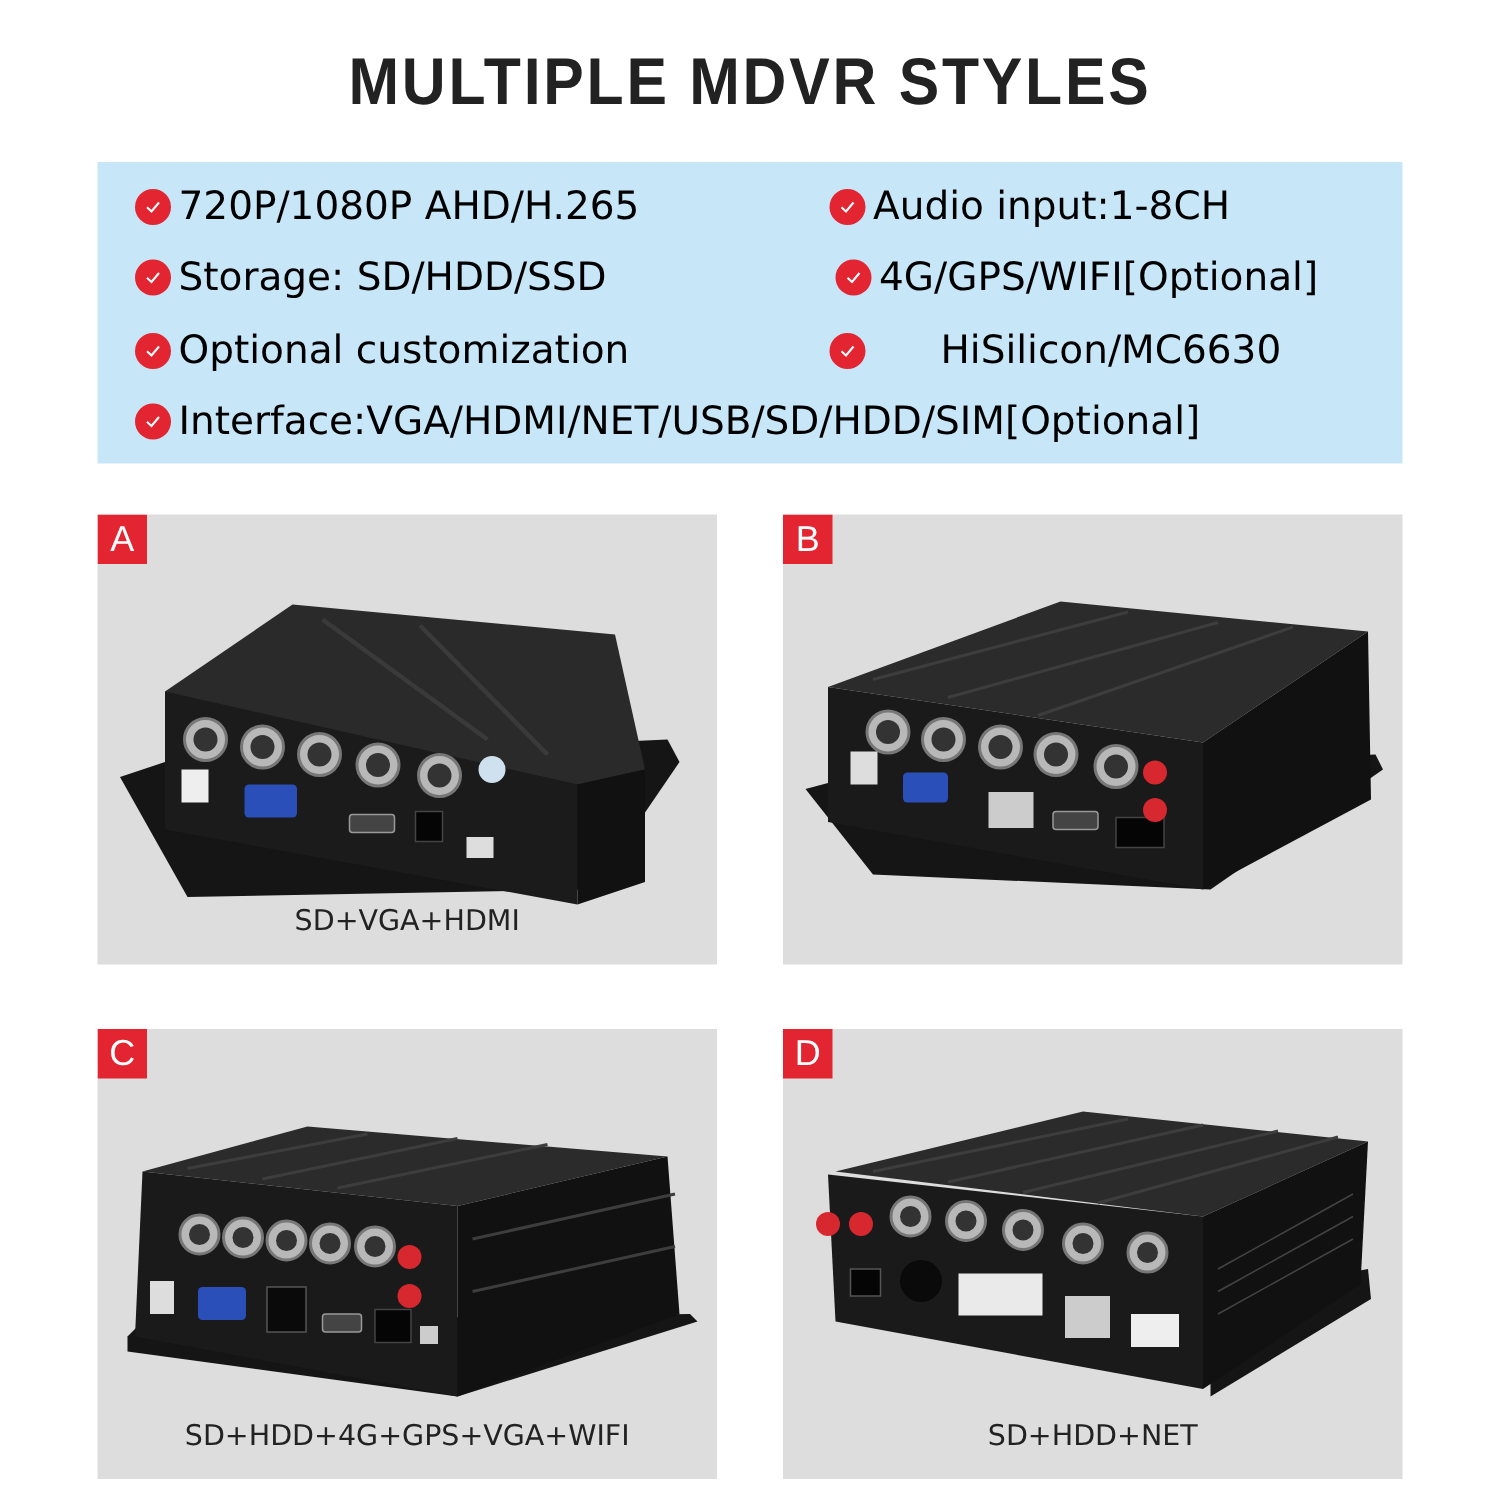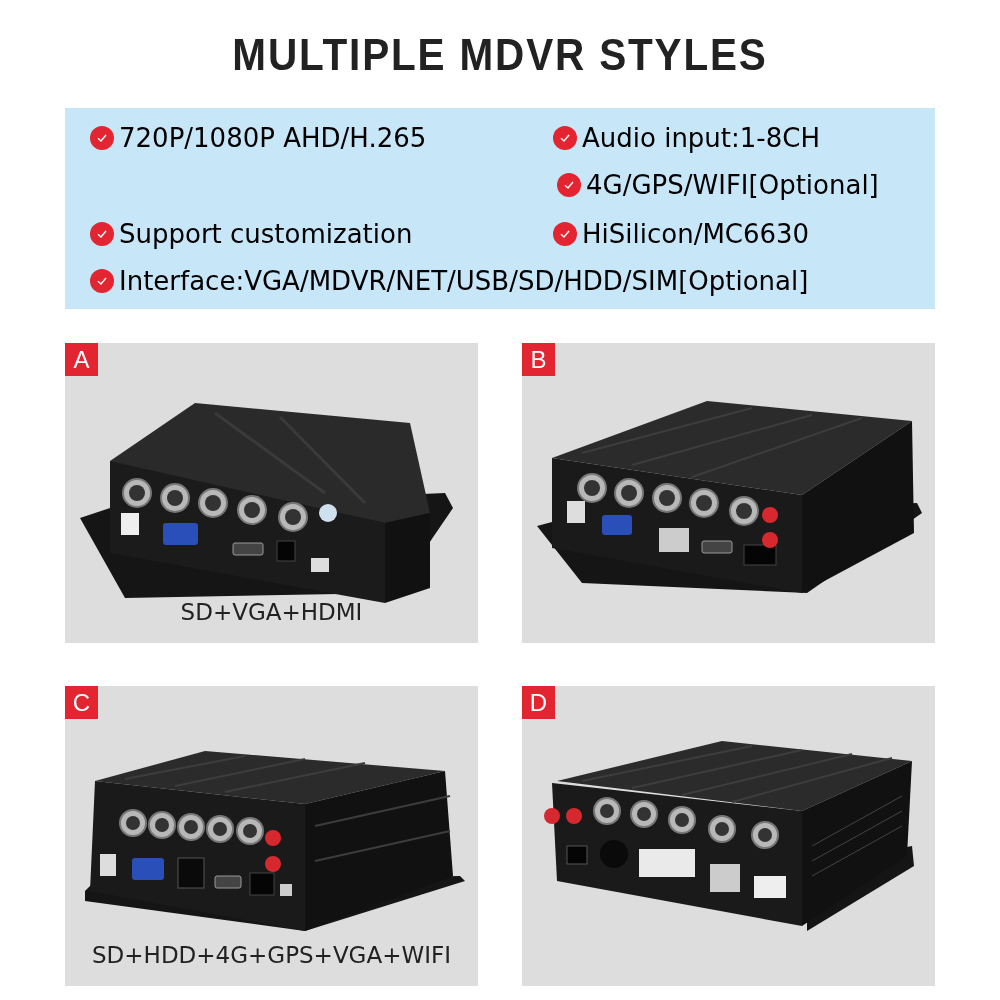--- a/index.html
+++ b/index.html
@@ -33,21 +33,21 @@
     position: absolute; width: 413px; height: 300px; background: #dcdddc;
     overflow: hidden;
   }
   .badge {
     position: absolute; left: 0; top: 0; width: 33px; height: 33px;
     background: #e32531; color: #fff; font-family: "Liberation Sans", sans-serif;
     font-size: 24px; display: flex; align-items: center; justify-content: center;
   }
   .caption {
     position: absolute; left: 0; bottom: 18px; width: 100%; text-align: center;
-    font-family: "DejaVu Sans", sans-serif; font-size: 23px; color: #222;
+    font-family: "DejaVu Sans", sans-serif; font-size: 19px; color: #222;
   }
   .device { position: absolute; left: 0; top: 0; width: 413px; height: 300px; }
 </style>
 </head>
 <body>
 
 <div class="title">MULTIPLE MDVR STYLES</div>
 
 <div class="features">
   <div class="feat" style="left:25px; top:12px;">
@@ -59,51 +59,59 @@
     <span>720P/1080P AHD/H.265</span>
   </div>
   <div class="feat" style="left:488px; top:12px;">
     <span class="check">
         <svg viewBox="0 0 12 12">
           <path d="M2 6.2 L5 9 L10 3" stroke="#fff" stroke-width="1.4" fill="none"></path>
         </svg>
       </span>
     <span>Audio input:1-8CH</span>
   </div>
+  <div class="feat" style="left:25px; top:59px;">
+    <span class="check">
+        <svg viewBox="0 0 12 12">
+          <path d="M2 6.2 L5 9 L10 3" stroke="#fff" stroke-width="1.4" fill="none"></path>
+        </svg>
+      </span>
+    <span>Storage: SD/HDD/SSD</span>
+  </div>
   <div class="feat" style="left:492px; top:59px;">
     <span class="check">
         <svg viewBox="0 0 12 12">
           <path d="M2 6.2 L5 9 L10 3" stroke="#fff" stroke-width="1.4" fill="none"></path>
         </svg>
       </span>
     <span>4G/GPS/WIFI[Optional]</span>
   </div>
   <div class="feat" style="left:25px; top:108px;">
     <span class="check">
         <svg viewBox="0 0 12 12">
           <path d="M2 6.2 L5 9 L10 3" stroke="#fff" stroke-width="1.4" fill="none"></path>
         </svg>
       </span>
-    <span>Support customization</span>
-  </div>
-  <div class="feat" style="left:488px; top:108px;">
+    <span>Optional customization</span>
+  </div>
+  <div class="feat" style="left:488px; top:108px;gap:45px;">
     <span class="check">
         <svg viewBox="0 0 12 12">
           <path d="M2 6.2 L5 9 L10 3" stroke="#fff" stroke-width="1.4" fill="none"></path>
         </svg>
       </span>
     <span>HiSilicon/MC6630</span>
   </div>
   <div class="feat" style="left:25px; top:155px;">
     <span class="check">
         <svg viewBox="0 0 12 12">
           <path d="M2 6.2 L5 9 L10 3" stroke="#fff" stroke-width="1.4" fill="none"></path>
         </svg>
       </span>
-    <span>Interface:VGA/MDVR/NET/USB/SD/HDD/SIM[Optional]</span>
+    <span>Interface:VGA/HDMI/NET/USB/SD/HDD/SIM[Optional]</span>
   </div>
 </div>
 
 <div class="panel" style="left:65px; top:343px;">
   <svg class="device" viewBox="0 0 413 300">
     <polygon points="15,175 45,165 380,150 388,165 330,250 60,255" fill="#151515"></polygon>
     <polygon points="130,60 345,80 365,170 320,180 55,125 45,118" fill="#2a2a2a"></polygon>
     <polygon points="45,118 320,180 320,260 45,210" fill="#1b1b1b"></polygon>
     <polygon points="320,180 365,170 365,245 320,260" fill="#111"></polygon>
     <line x1="150" y1="70" x2="260" y2="150" stroke="#3a3a3a" stroke-width="3"></line>
@@ -242,13 +250,14 @@
       </g>
     <circle cx="30" cy="130" r="8" fill="#d7282f"></circle>
       <circle cx="52" cy="130" r="8" fill="#d7282f"></circle>
     <rect x="45" y="160" width="20" height="18" fill="#050505" stroke="#555"></rect>
     <circle cx="92" cy="168" r="14" fill="#0a0a0a"></circle>
     <rect x="117" y="163" width="56" height="28" fill="#eaeaea"></rect>
     <rect x="188" y="178" width="30" height="28" fill="#ccc"></rect>
     <rect x="232" y="190" width="32" height="22" fill="#eee"></rect>
   </svg>
   <div class="badge">D</div>
+  <div class="caption">SD+HDD+NET</div>
 </div>
 
 </body></html>

